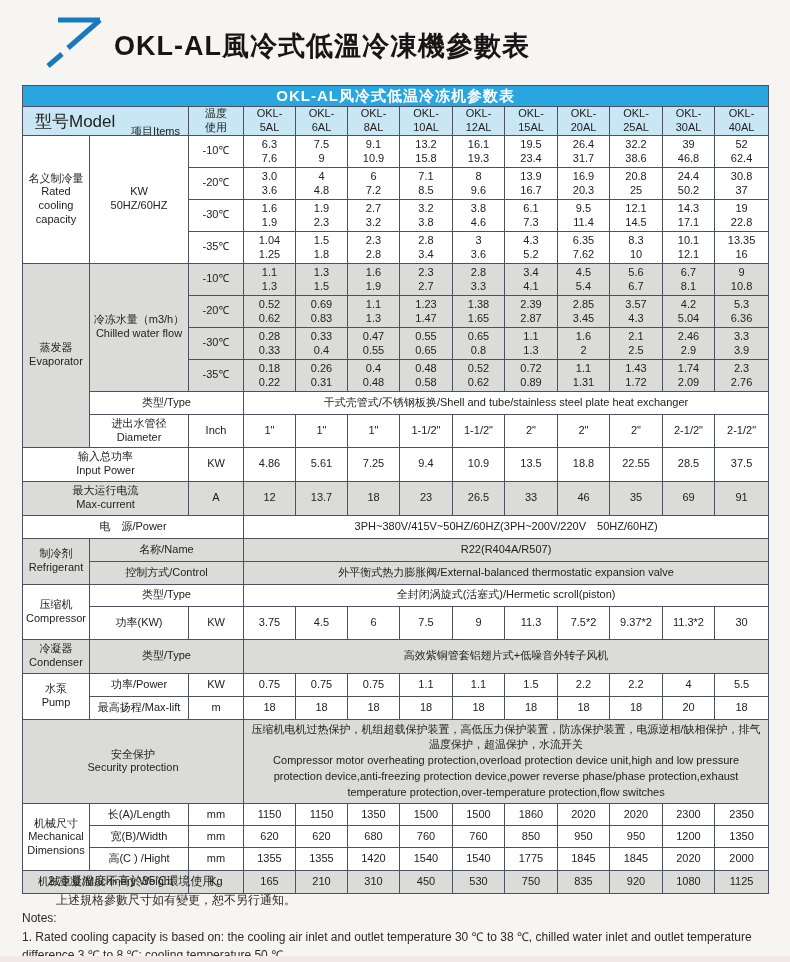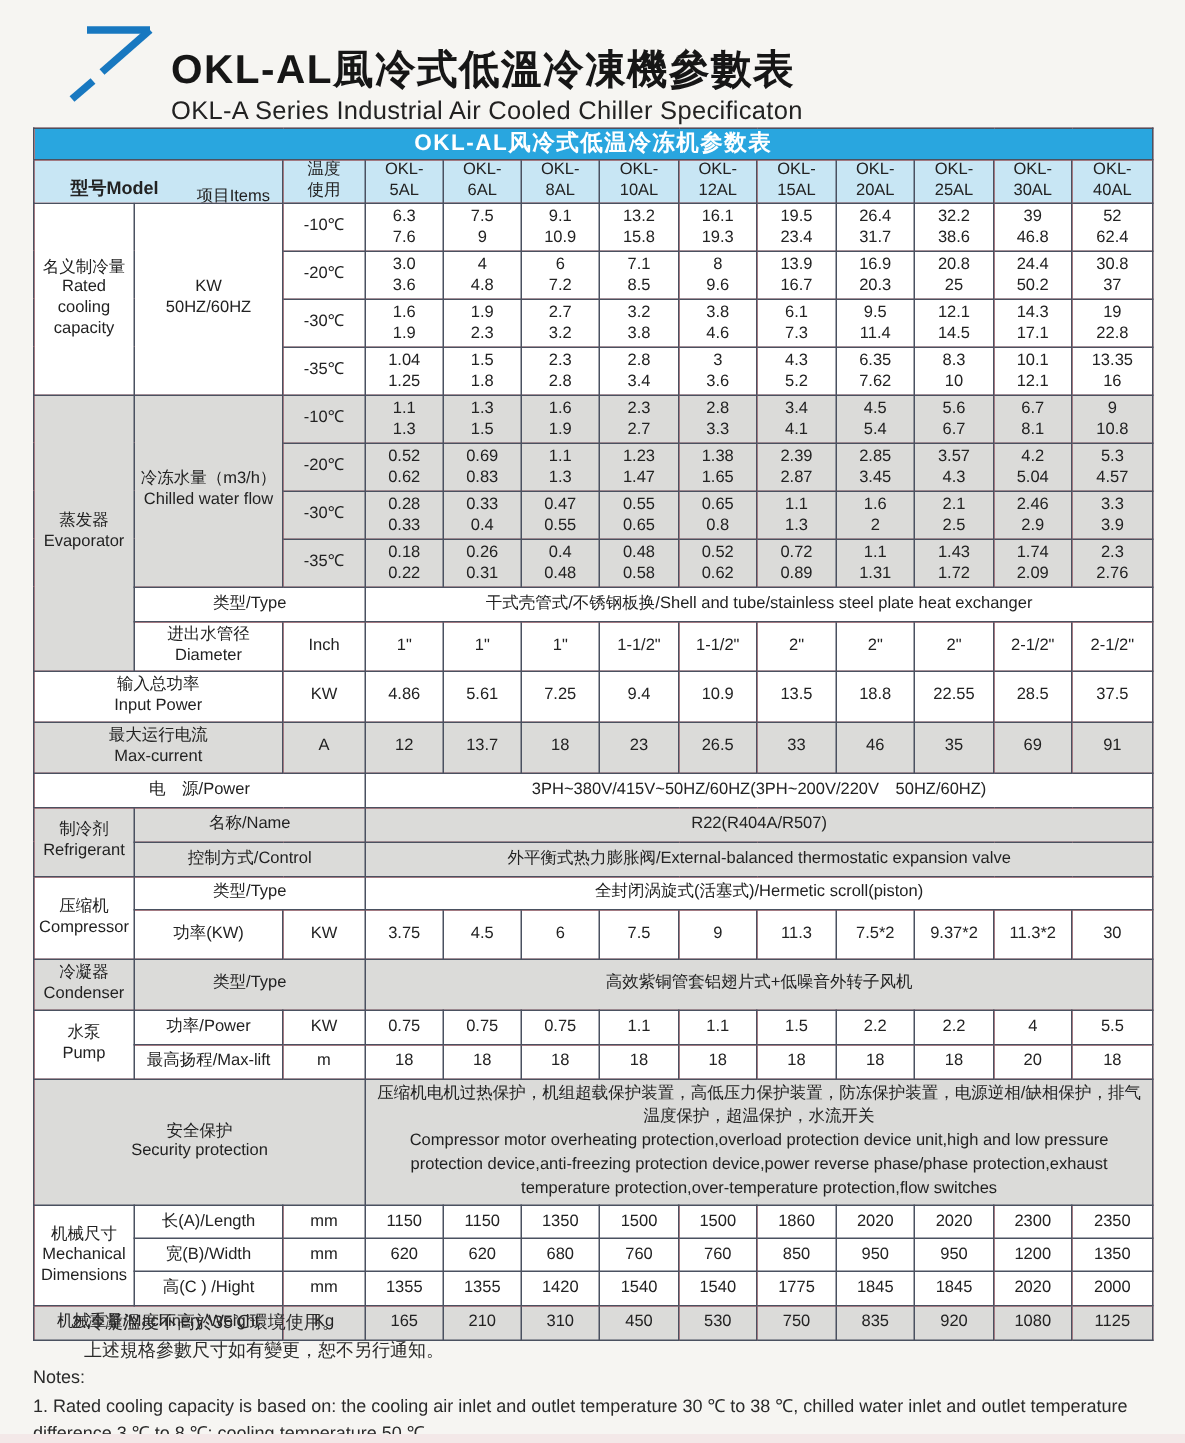--- a/index.html
+++ b/index.html
@@ -15,41 +15,41 @@
   .page-header{position:absolute;top:10px;left:38px;display:flex;align-items:flex-start;}
   .logo{width:72px;height:58px;margin-top:2px;flex:0 0 auto;}
   .titles{margin-left:4px;}
   .title-zh{font-size:27px;font-weight:600;color:#161616;letter-spacing:1px;line-height:1.2;margin-top:20px;}
   .title-en{font-size:17px;font-weight:500;color:#222;margin-top:2px;letter-spacing:0.2px;}
   
   .spec-table{
     position:absolute;left:22px;top:85px;width:746px;
     border-collapse:collapse;table-layout:fixed;
     font-size:11px;color:#222;
-    background:#fca5a5;
+    background:#c2410c;
   }
   .spec-table td{
     border:1px solid #4a5160;
     text-align:center;vertical-align:middle;
     padding:0 1px;line-height:1.25;
     overflow:hidden;
   }
   td.caption-bar{
     background:#29a6df;color:#fff;
     font-size:15px;font-weight:600;letter-spacing:1px;
     height:20px;line-height:20px;
   }
   tr.hdr td{background:#c8e6f4;height:27px;font-size:11px;}
   td.diag{
     position:relative;
     background-image:linear-gradient(to bottom right,
       transparent calc(50% - 0.6px), #4a5160 calc(50% - 0.6px),
       #4a5160 calc(50% + 0.6px), transparent calc(50% + 0.6px));
   }
-  .diag .model-lab{position:absolute;left:24px;bottom:2px;font-size:12px;font-weight:bold;}
+  .diag .model-lab{position:absolute;left:12px;bottom:2px;font-size:17px;}
   .diag .items-lab{position:absolute;right:8px;top:18px;font-size:11px;text-align:center;}
   td.g{background:#dbdbd9;}
   td.w{background:#ffffff;}
   .pair div{line-height:14px;}
   td.left{text-align:center;padding:2px 6px;line-height:1.45;}
   tr.h31 td{height:31px;}
   tr.h22 td{height:22px;}
   tr.h21 td{height:21px;}
   tr.h32 td{height:32px;}
   tr.h33 td{height:33px;}
@@ -64,21 +64,20 @@
 <body>
 
 <div class="page-header">
   <svg class="logo" viewBox="0 0 72 58">
     <line x1="20" y1="8" x2="62" y2="8" stroke="#1878c0" stroke-width="5"></line>
     <line x1="30" y1="36" x2="62" y2="8" stroke="#1878c0" stroke-width="5"></line>
     <line x1="10" y1="54" x2="24" y2="42" stroke="#1878c0" stroke-width="5"></line>
   </svg>
   <div class="titles">
     <div class="title-zh">OKL-AL風冷式低溫冷凍機參數表</div>
-    <div class="title-en">OKL-A Series Industrial Air Cooled Chiller Specificaton</div>
   </div>
 </div>
 
 <table class="spec-table" id="spec-table">
   <colgroup>
     <col style="width:67px">
       <col style="width:99px">
       <col style="width:55px">
     <col style="width:52px">
       <col style="width:52px">
@@ -411,21 +410,21 @@
         <td class="g pair">
           <div>3.57</div>
           <div>4.3</div>
         </td>
         <td class="g pair">
           <div>4.2</div>
           <div>5.04</div>
         </td>
         <td class="g pair">
           <div>5.3</div>
-          <div>4.57</div>
+          <div>6.36</div>
         </td>
       </tr>
       <tr class="h31">
         <td class="g">-30℃</td>
         <td class="g pair">
           <div>0.28</div>
           <div>0.33</div>
         </td>
         <td class="g pair">
           <div>0.33</div>

